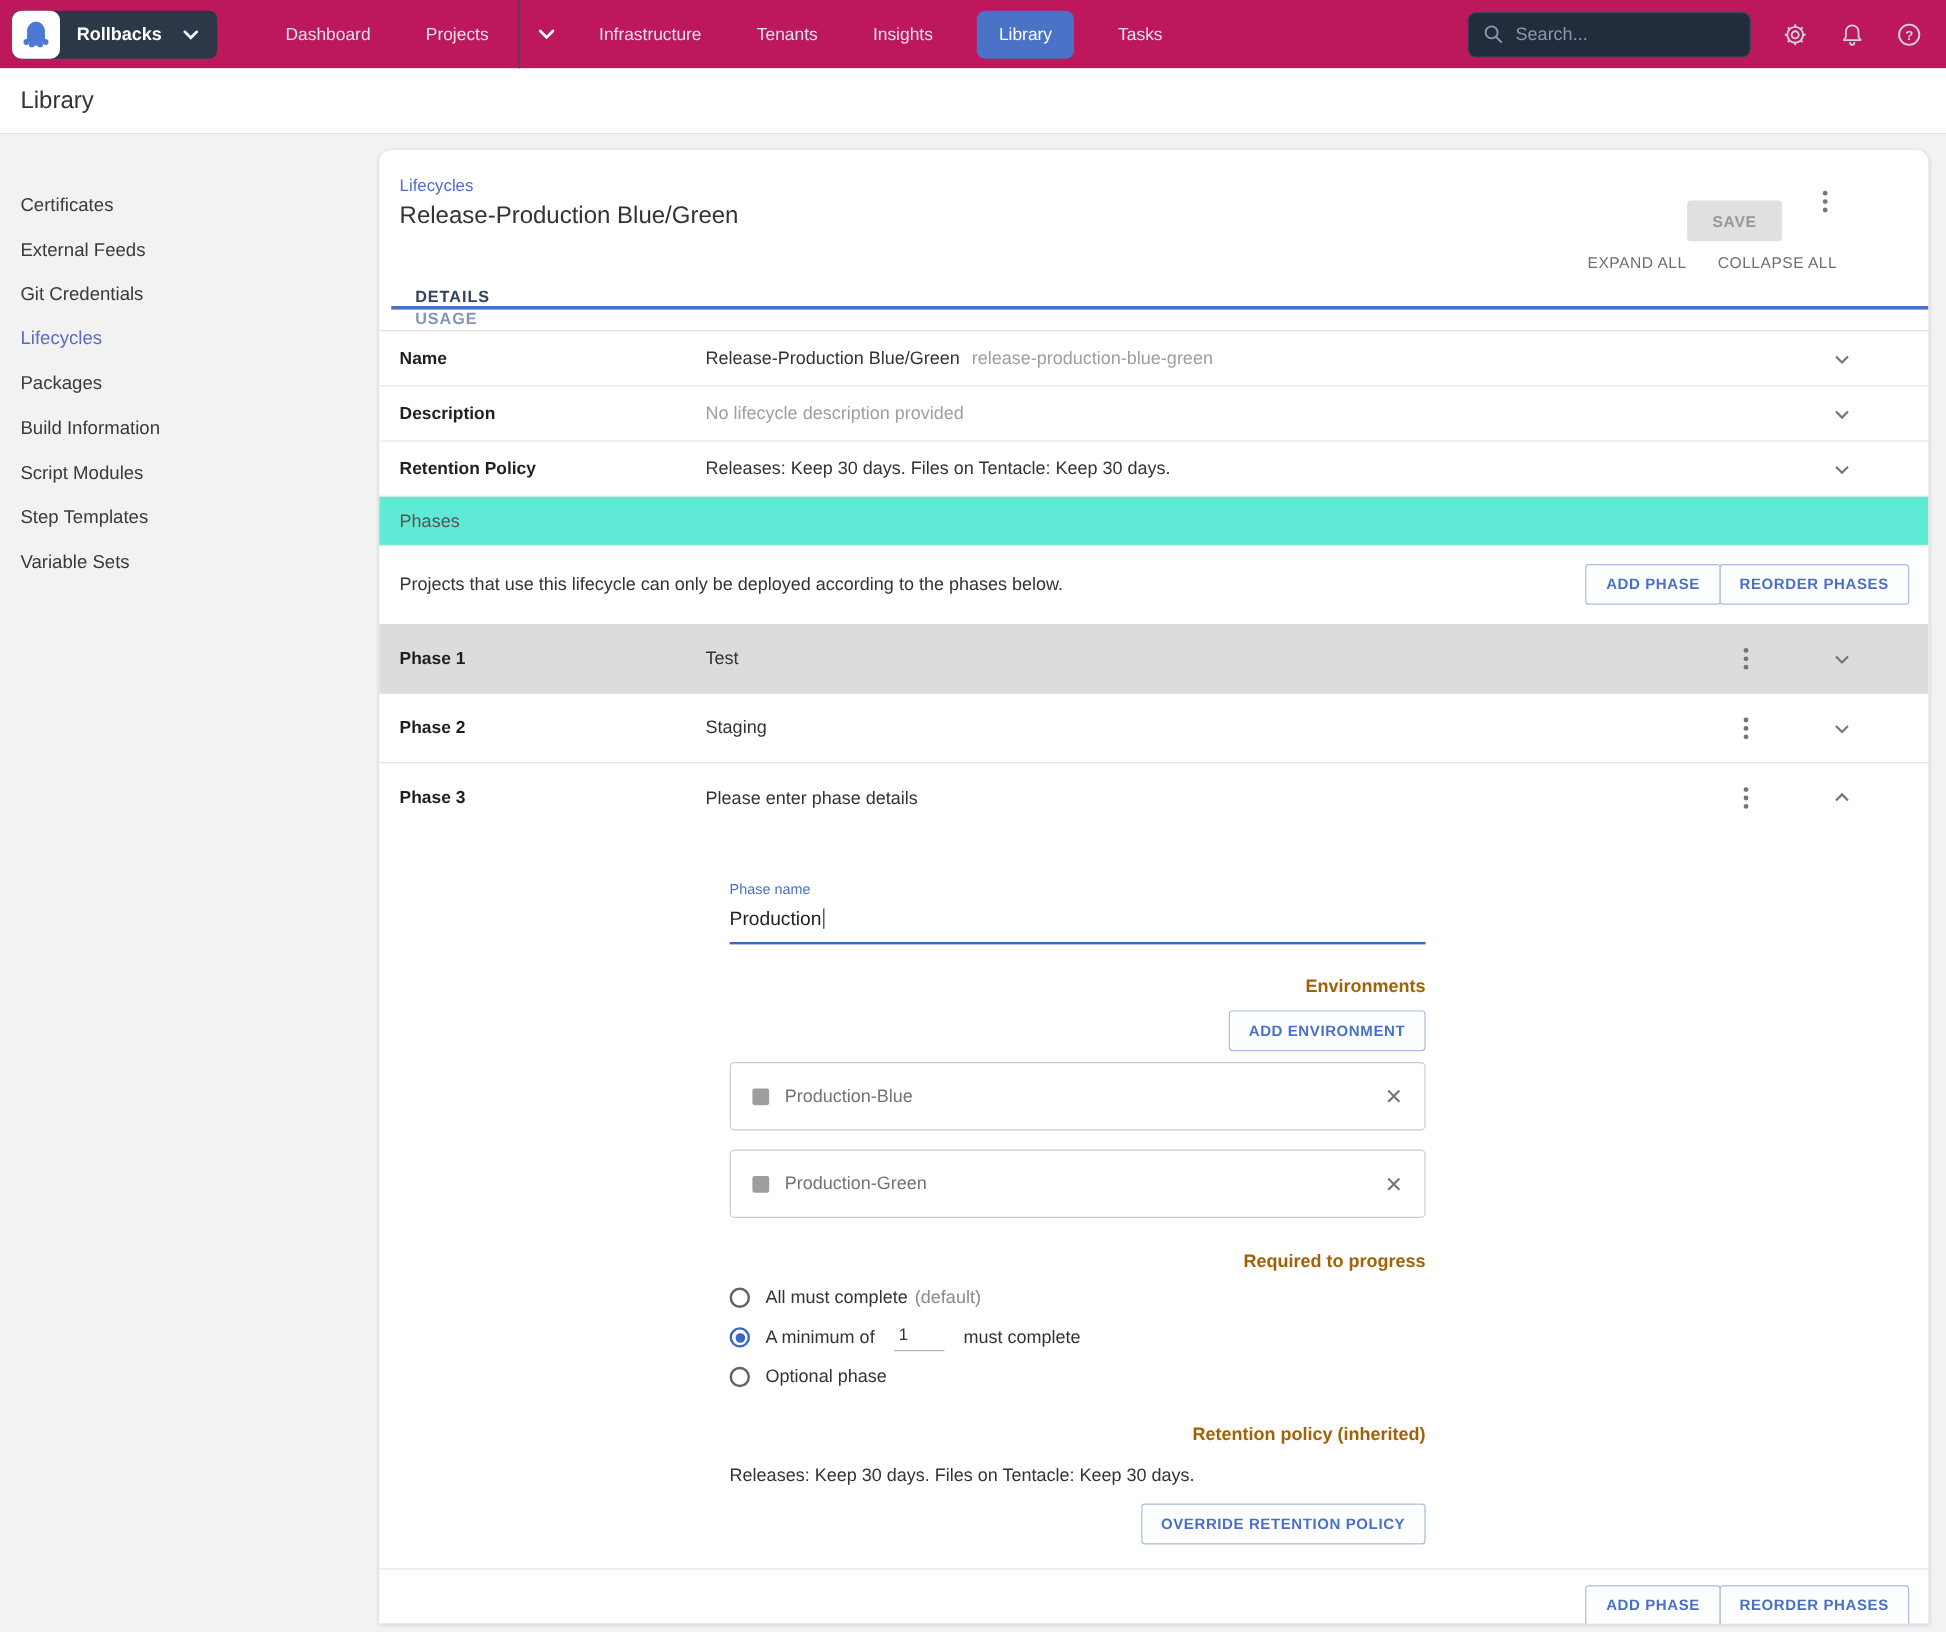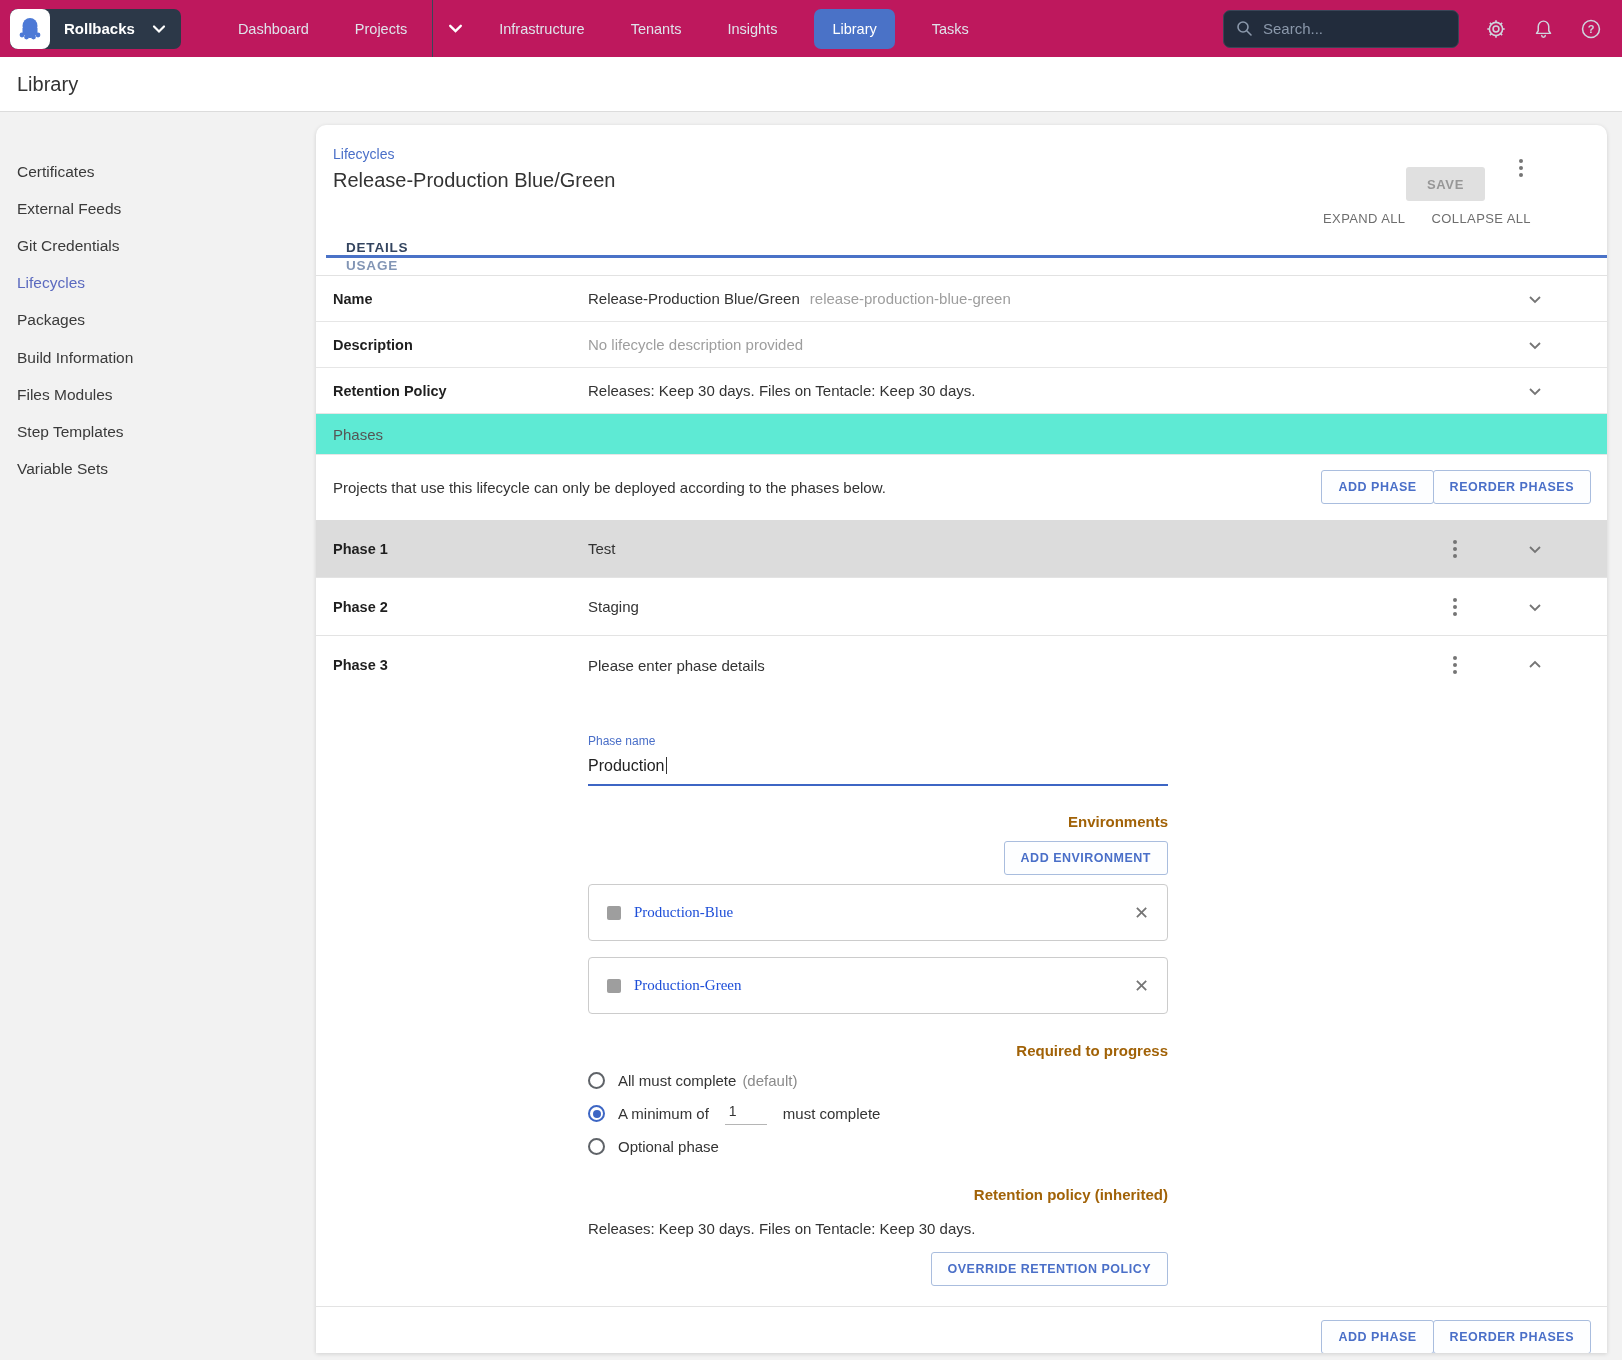--- a/index.html
+++ b/index.html
@@ -67,31 +67,31 @@
 
   .phase-row { display:flex; align-items:center; min-height:58px; border-bottom:1px solid #e3e3e3; padding:0 64px 0 17px; }
   .phase-row.highlight { background:#dcdcdc; }
   .phase-label { width:255px; font-weight:700; font-size:14.5px; color:#1f1f1f; flex:none; }
   .phase-value { flex:1; font-size:15px; color:#333; }
   .row-kebab { margin-right:70px; }
   .phase3-block { border-bottom:1px solid #e3e3e3; }
   .phase3-head { display:flex; align-items:center; min-height:58px; padding:0 64px 0 17px; }
 
   .phase-detail { padding:40px 0 20px 272px; }
-  .detail-inner { width:580px; }
+  .detail-inner { width:580px;margin-left:20px; }
   .input-label { color:#4a6fc8; font-size:12px; }
   .input-line { border-bottom:2px solid #3d66c4; padding:7px 0 9px; font-size:16px; color:#222; margin-top:2px; cursor:text; }
   .caret { display:inline-block; width:1.5px; height:17px; background:#333; margin-left:1px; vertical-align:-3px; }
   .sub-heading { font-weight:700; font-size:15px; color:#a16207;text-align:right; }
   .env-heading { margin-top:27px; }
   .add-env-row { margin-top:11px; display:flex; justify-content:flex-end; }
   .env-card { margin-top:9px; height:57px; border:1px solid #ccc; border-radius:4px; display:flex; align-items:center; padding:0 18px; }
   .env-card + .env-card { margin-top:16px; }
   .env-square { width:14px; height:14px; background:#9e9e9e; border-radius:2px; flex:none; }
-  .env-name { margin-left:13px; font-size:15px; color:#1d4ed8; flex:1;font-family:Liberation Serif, serif; }
+  .env-name { margin-left:13px; font-size:15px; color:#737373; flex:1; }
   .env-x { color:#757575; font-size:18px; cursor:pointer; line-height:1; }
   .required-heading { margin-top:28px; }
   .radio-row { display:flex; align-items:center; margin-top:13px; font-size:15px; color:#333; }
   .radio { width:17px; height:17px; border:2px solid #5f6368; border-radius:50%; margin-right:13px; flex:none; cursor:pointer; }
   .radio.checked { border-color:#3d66c4; position:relative; }
   .radio.checked::after { content:""; position:absolute; inset:2.5px; background:#3d66c4; border-radius:50%; }
   .hint { color:#8a8a8a; margin-left:6px; }
   .min-input { width:42px; margin:0 16px; border-bottom:1px solid #b5b5b5; padding:1px 4px 5px; font-size:14px; color:#333; cursor:text; }
   .retention-heading { margin-top:31px; }
   .retention-text { margin-top:17px; font-size:15px; color:#333; }
@@ -174,21 +174,21 @@
 
 <div class="main">
 
   <div class="sidebar">
     <div class="side-item">Certificates</div>
     <div class="side-item">External Feeds</div>
     <div class="side-item">Git Credentials</div>
     <div class="side-item active">Lifecycles</div>
     <div class="side-item">Packages</div>
     <div class="side-item">Build Information</div>
-    <div class="side-item">Files Modules</div>
+    <div class="side-item">Script Modules</div>
     <div class="side-item">Step Templates</div>
     <div class="side-item">Variable Sets</div>
   </div>
 
   <div class="card">
 
     <div class="card-header">
       <div class="breadcrumb">Lifecycles</div>
       <div class="doc-title">Release-Production Blue/Green</div>
       <button class="save-btn">SAVE</button>

